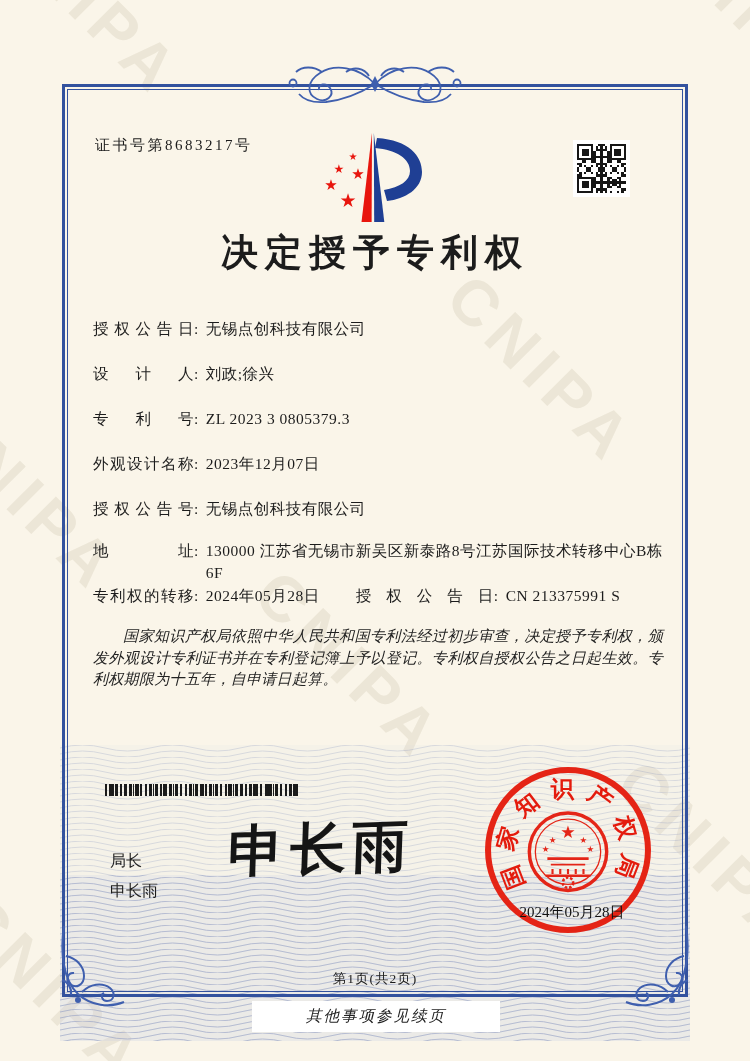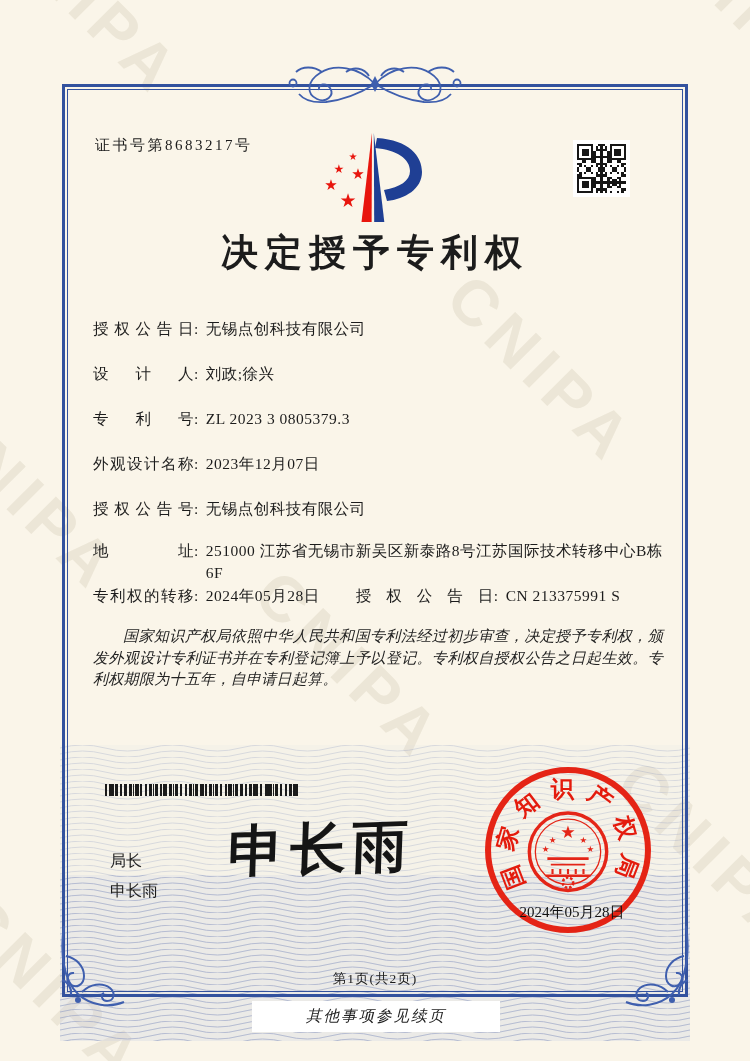--- a/index.html
+++ b/index.html
@@ -426,21 +426,21 @@
 <div class="row" style="top:408px;">
   <span class="flabel">专利号</span><span class="fcolon">:</span><span class="fvalue">ZL 2023 3 0805379.3</span>
 </div>
 <div class="row" style="top:453px;">
   <span class="flabel">外观设计名称</span><span class="fcolon">:</span><span class="fvalue">2023年12月07日</span>
 </div>
 <div class="row" style="top:498px;">
   <span class="flabel">授权公告号</span><span class="fcolon">:</span><span class="fvalue">无锡点创科技有限公司</span>
 </div>
 <div class="row" style="top:540px;">
-  <span class="flabel">地址</span><span class="fcolon">:</span><span class="fvalue wrap">251000 江苏省无锡市新吴区新泰路8号江苏国际技术转移中心B栋6F</span>
+  <span class="flabel">地址</span><span class="fcolon">:</span><span class="fvalue wrap">130000 江苏省无锡市新吴区新泰路8号江苏国际技术转移中心B栋6F</span>
 </div>
 <div class="row" style="top:585px;">
   <span class="flabel">专利权的转移</span><span class="fcolon">:</span><span class="gval">2024年05月28日</span><span class="flabel wide">授权公告日</span><span class="fcolon">:</span><span class="fvalue">CN 213375991 S</span>
 </div>
 
 <div class="paras">
   <p>国家知识产权局依照中华人民共和国专利法经过初步审查，决定授予专利权，颁发外观设计专利证书并在专利登记簿上予以登记。专利权自授权公告之日起生效。专利权期限为十五年，自申请日起算。</p>
 </div>
 
 <div class="barcode"></div>

